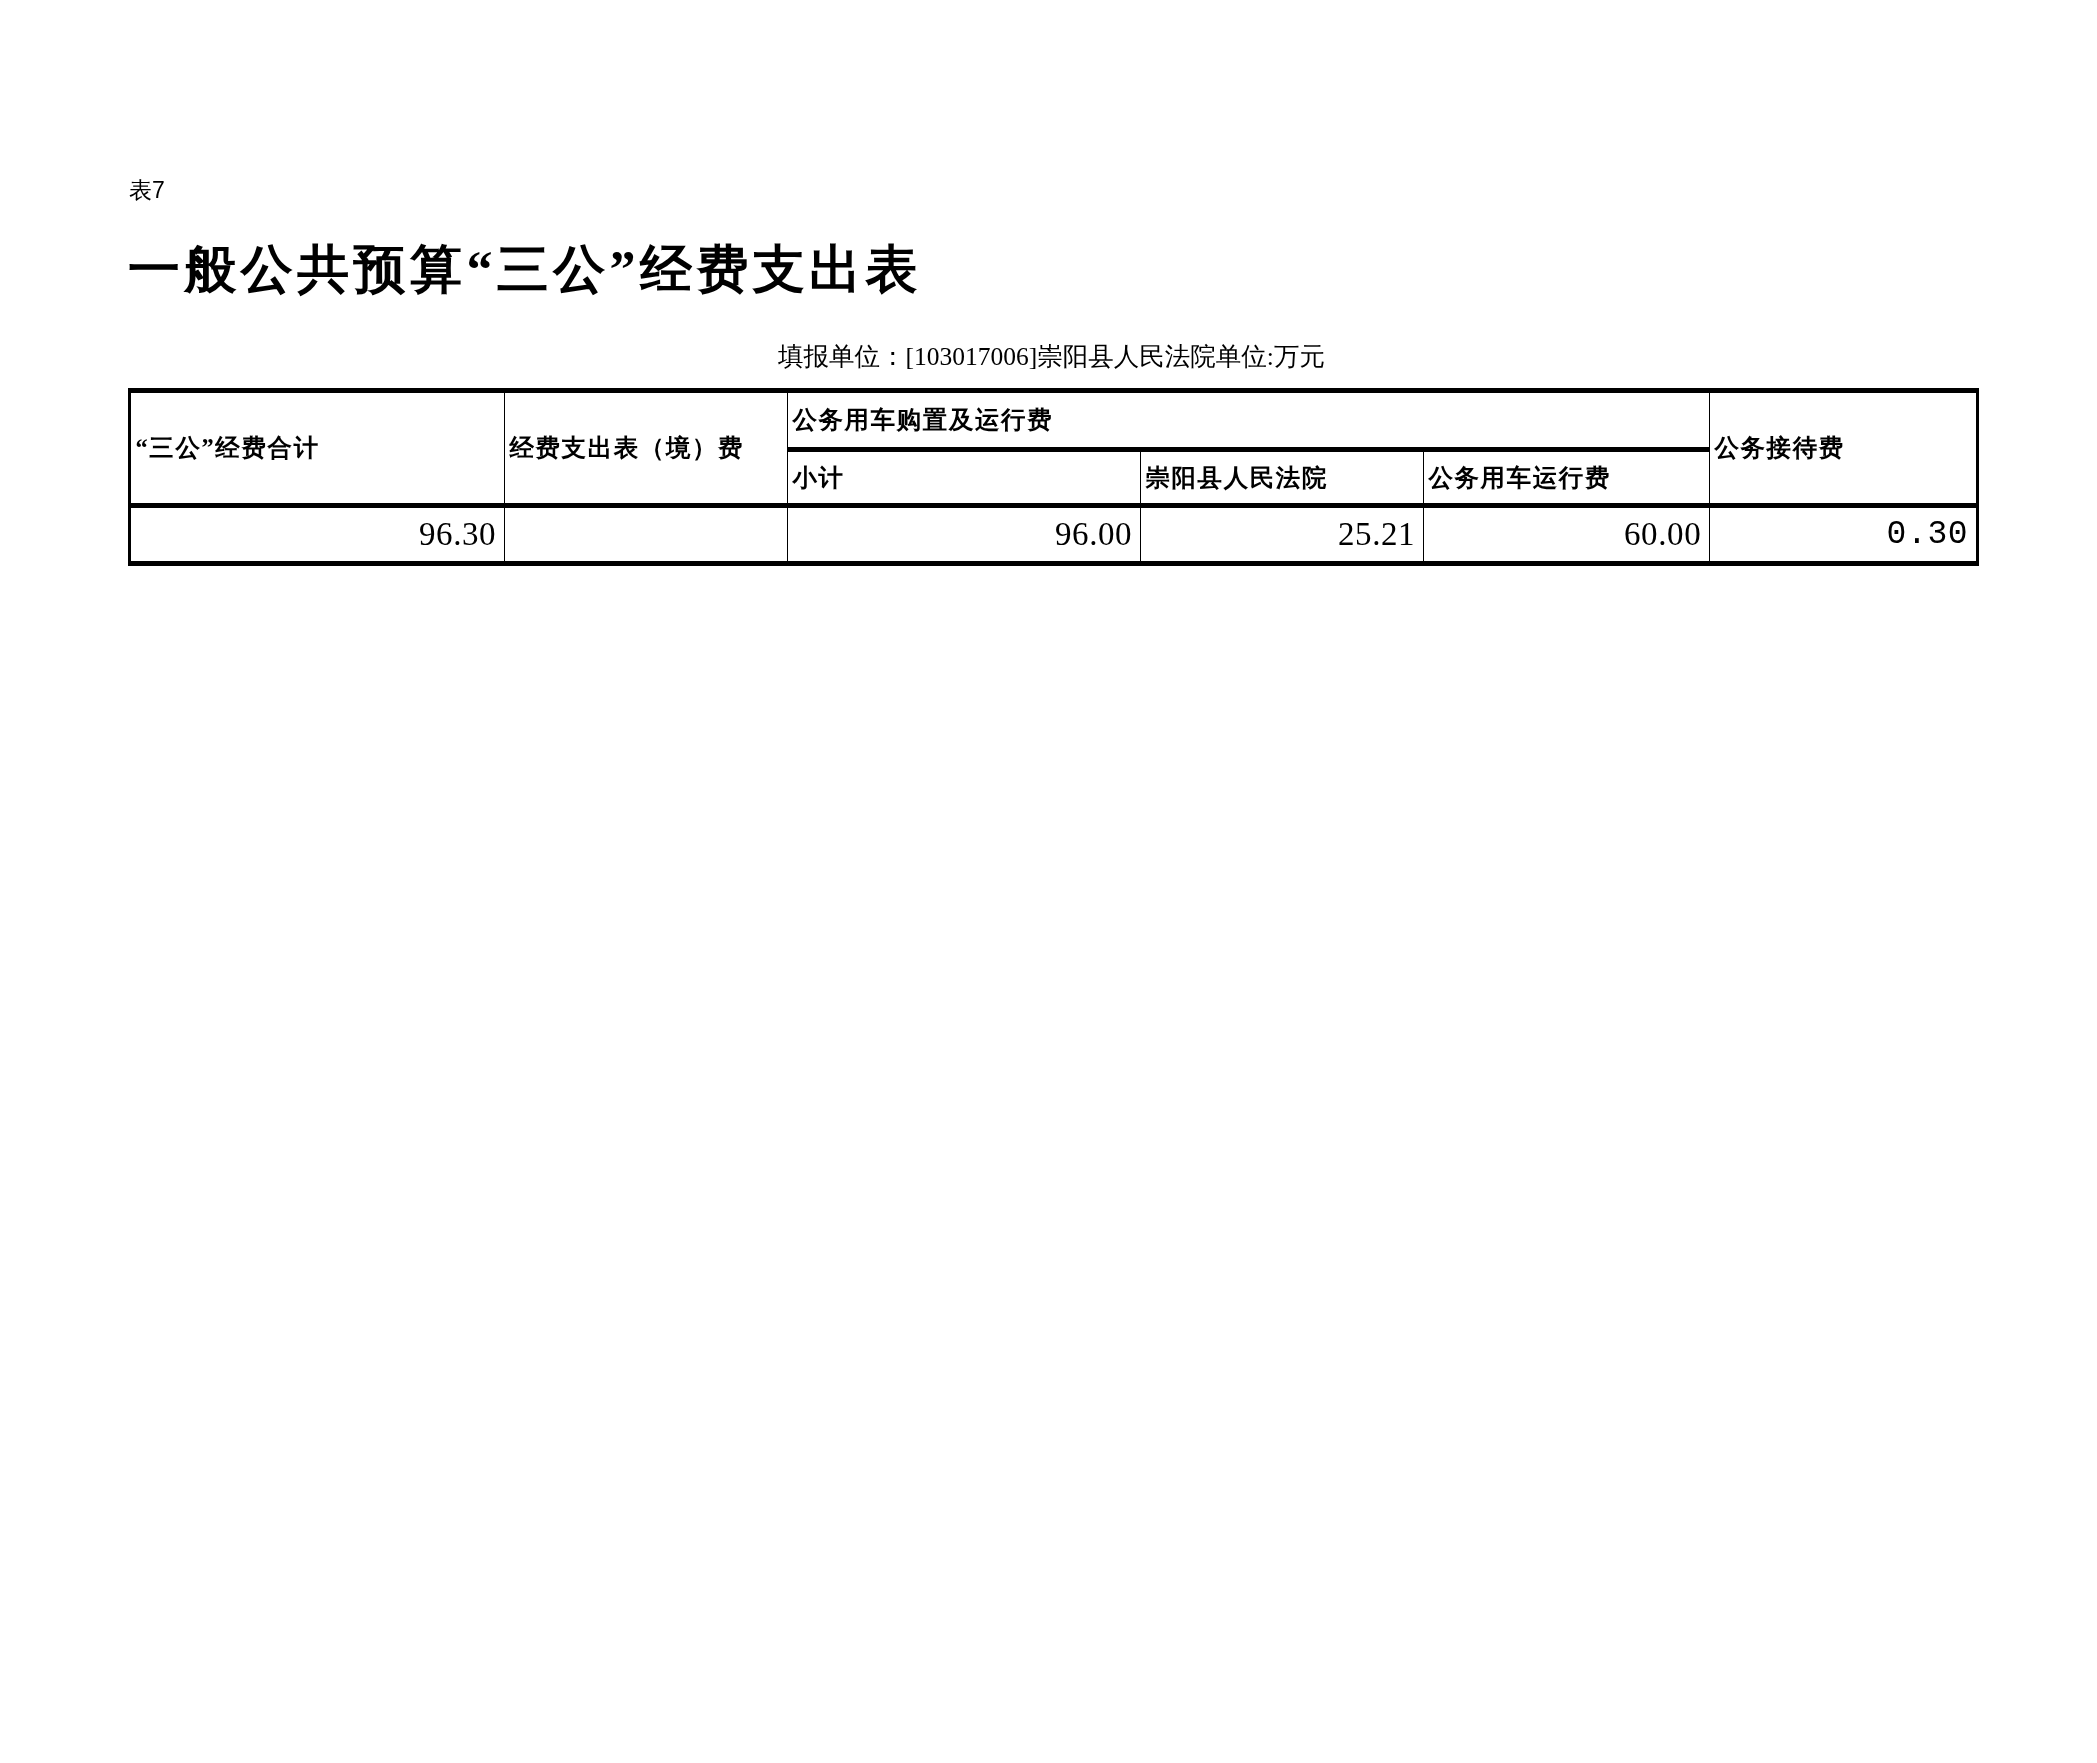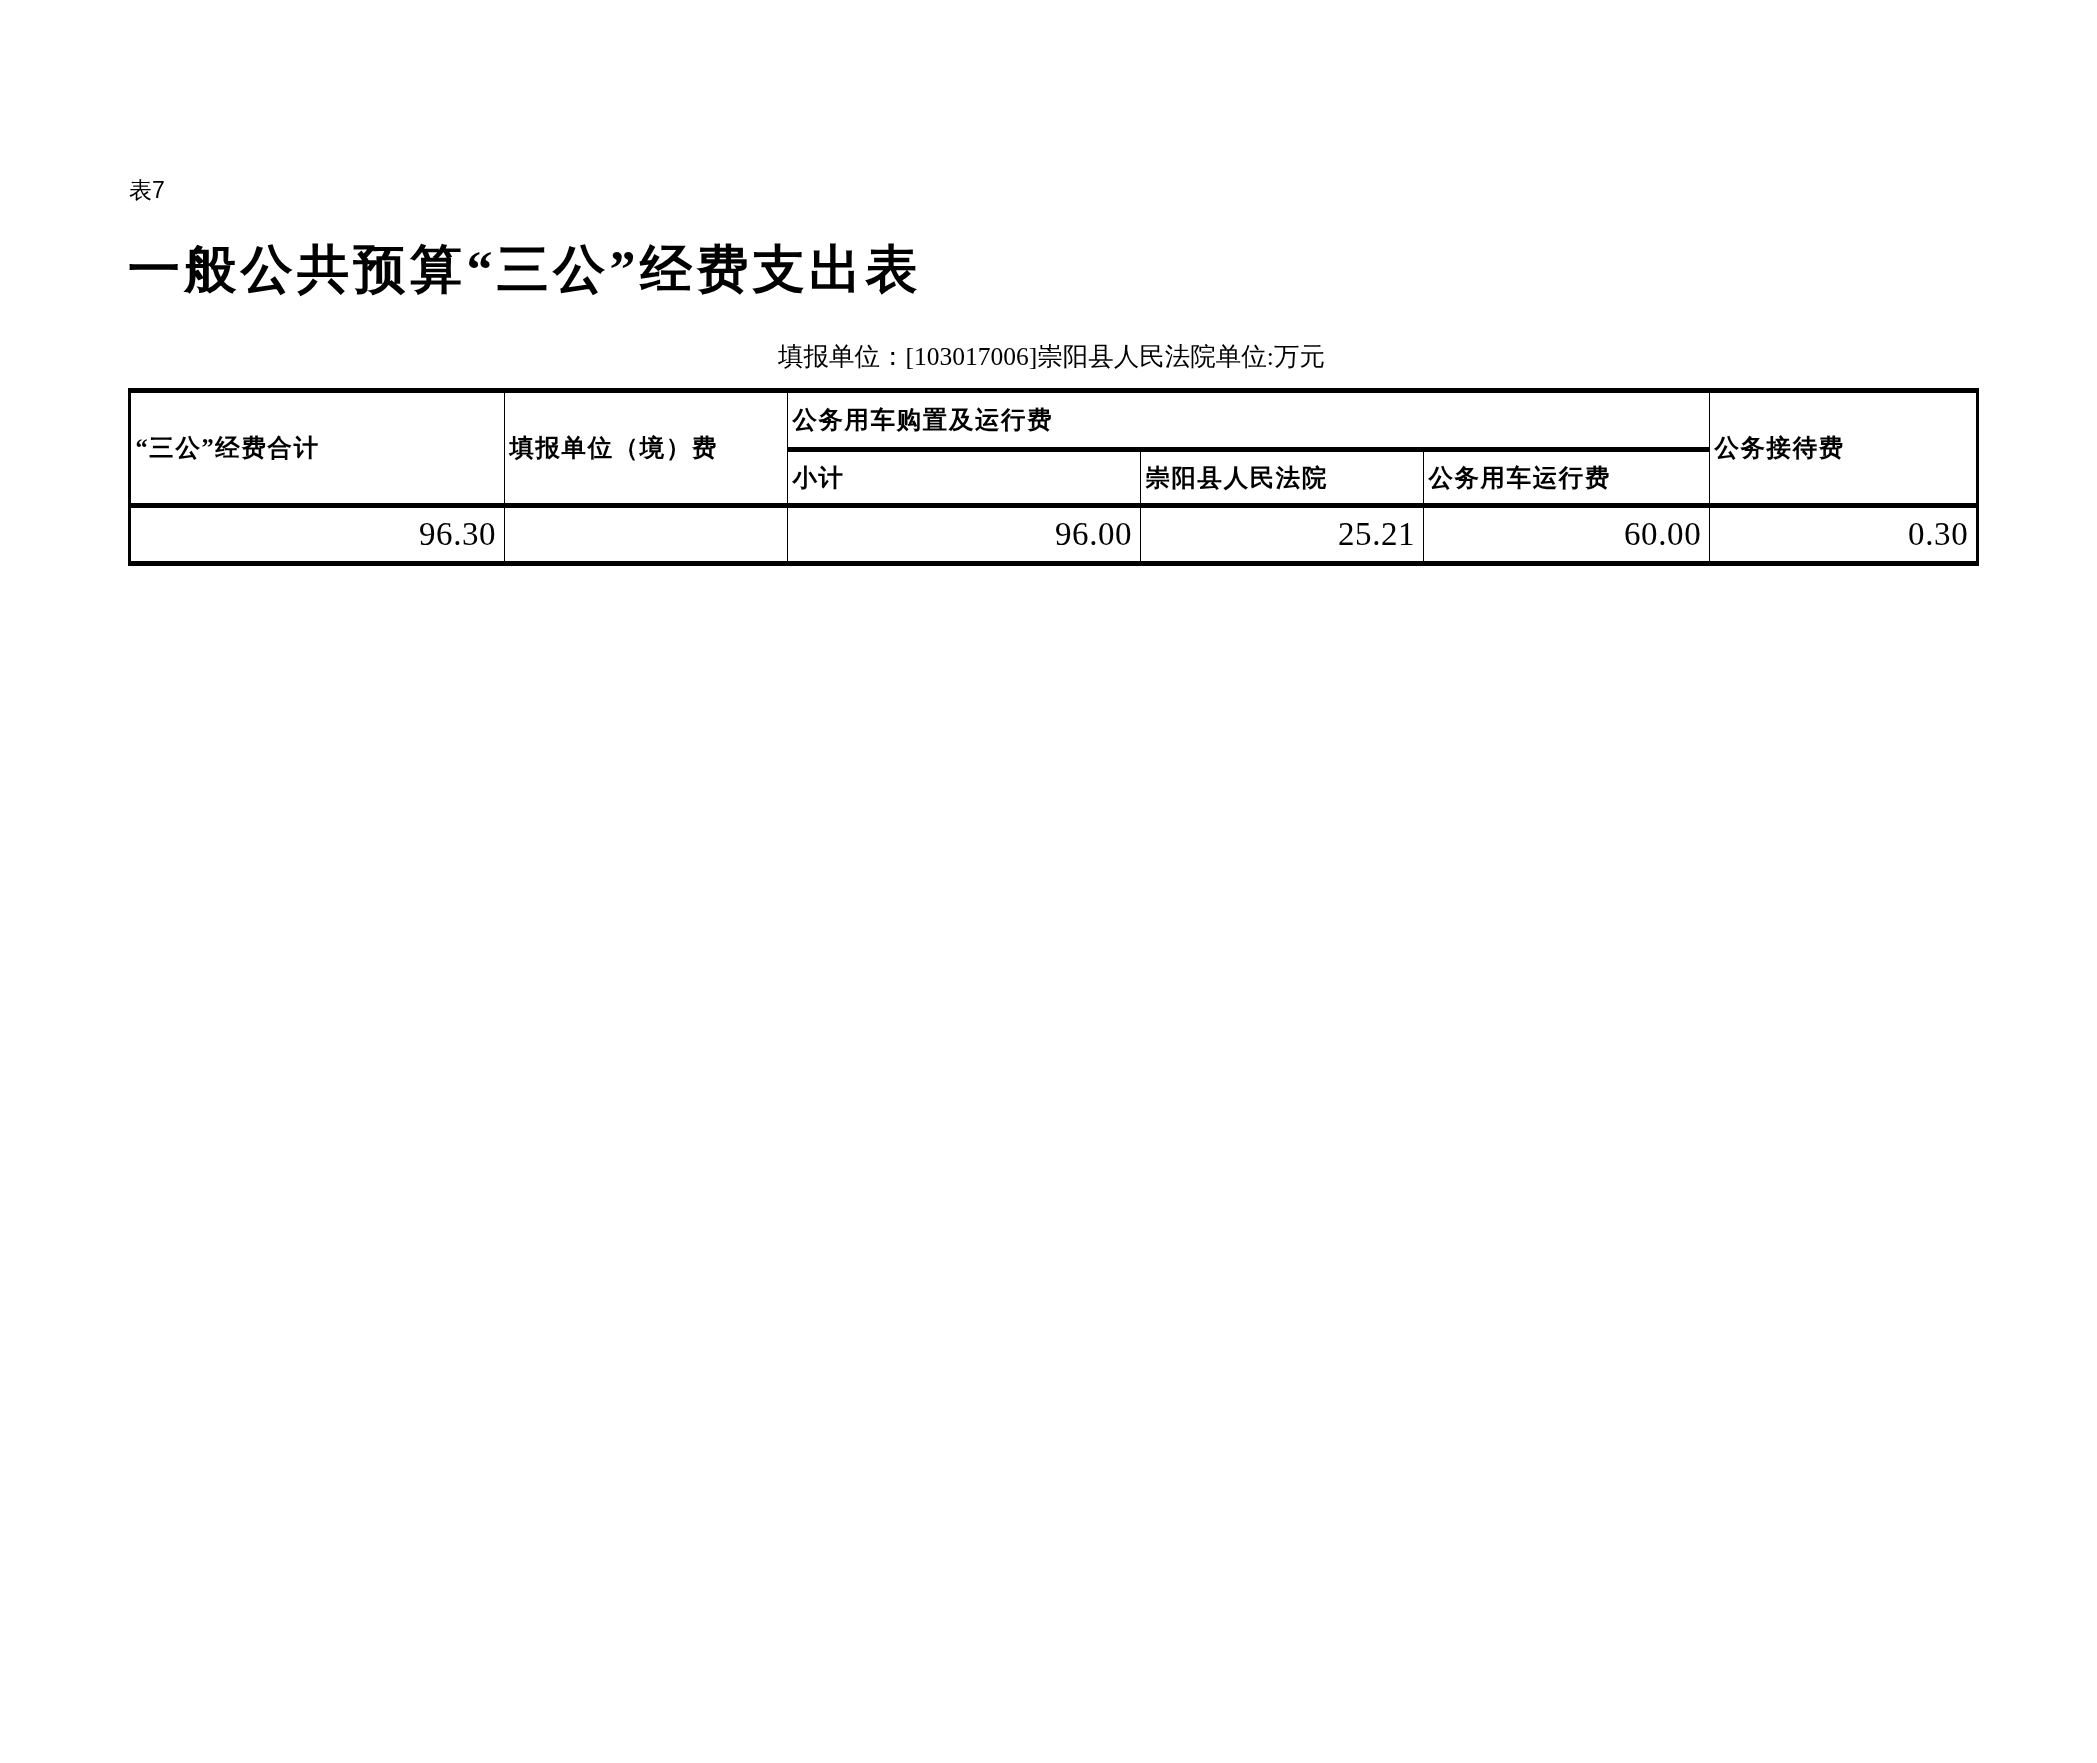--- a/index.html
+++ b/index.html
@@ -60,21 +60,21 @@
     font-weight: bold;
     font-size: 24.4px;
     letter-spacing: 1.7px;
     text-align: left;
     vertical-align: middle;
     padding: 0 4.4px;
   }
   .expense-table thead tr.hdr-top th { border-top: 5px solid #000000; }
   .expense-table thead th { border-bottom: 5px solid #000000; }
   .expense-table .b-left  { border-left: 3.3px solid #000000; }
-  .expense-table .b-right { border-right: 3.3px solid #000000; }
+  .expense-table .b-right { border-right: 3.3px solid #000000; font-family: Liberation Mono, monospace; }
   .expense-table tr.hdr-top th { height: 59px; }
   .expense-table tr.hdr-sub th { height: 56px; }
   .expense-table tbody td {
     height: 58px;
     border-bottom: 5px solid #000000;
     font-size: 33px;
     text-align: right;
     vertical-align: middle;
     padding: 0 7.8px 0 0;
     letter-spacing: 0.6px;
@@ -97,21 +97,21 @@
     <col style="width:375px">
     <col style="width:283px">
     <col style="width:353px">
     <col style="width:283px">
     <col style="width:286px">
     <col style="width:268px">
   </colgroup>
   <thead>
     <tr class="hdr-top">
       <th rowspan="2" class="b-left">“三公”经费合计</th>
-      <th rowspan="2">填报单位（境）费</th>
+      <th rowspan="2">经费支出表（境）费</th>
       <th colspan="3">公务用车购置及运行费</th>
       <th rowspan="2" class="b-right">公务接待费</th>
     </tr>
     <tr class="hdr-sub">
       <th>小计</th>
       <th>崇阳县人民法院</th>
       <th>公务用车运行费</th>
     </tr>
   </thead>
   <tbody>

